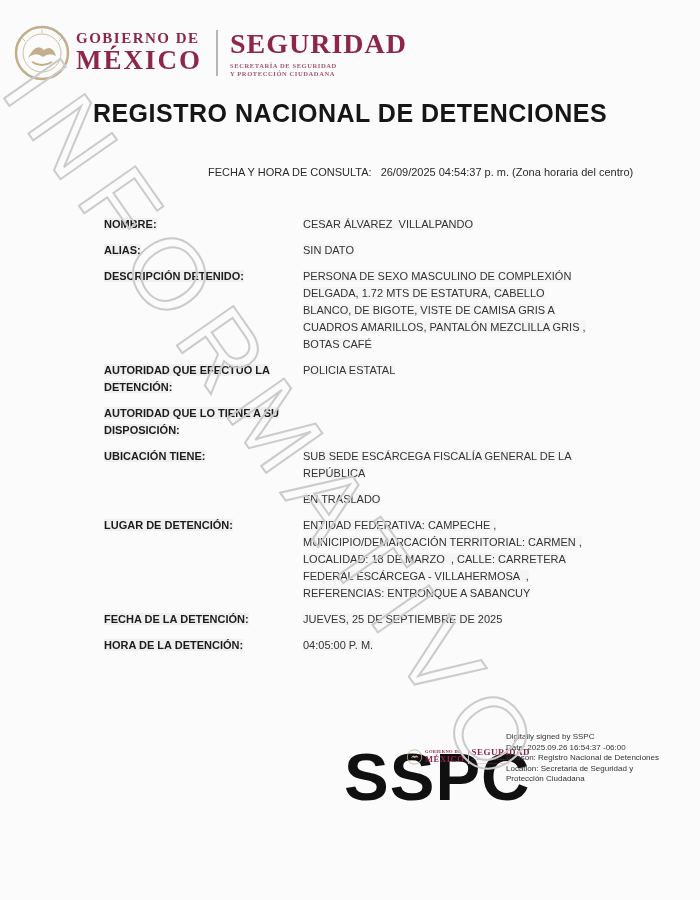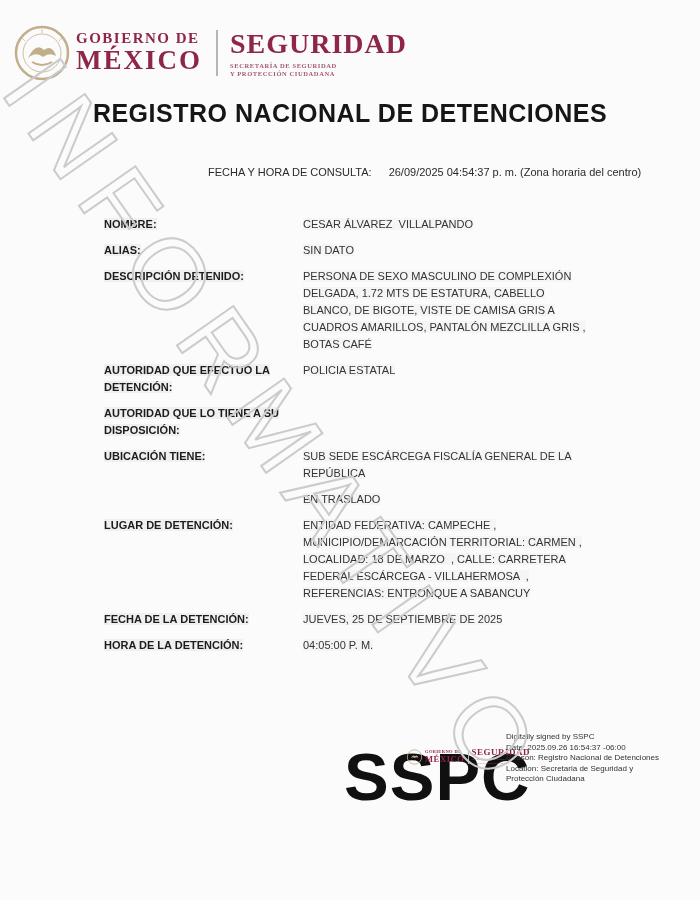--- a/index.html
+++ b/index.html
@@ -68,21 +68,21 @@
 
   
   .consulta {
     position: absolute;
     left: 208px; top: 166px;
     font-size: 11px;
     color: #2a2a2a;
     z-index: 2;
     white-space: nowrap;
   }
-  .consulta .val { margin-left: 17px; }
+  .consulta .val { margin-left: 9px; }
 
   
   .fields {
     position: absolute;
     left: 104px; top: 216px;
     width: 505px;
     z-index: 2;
   }
   .field-row {
     display: flex;

